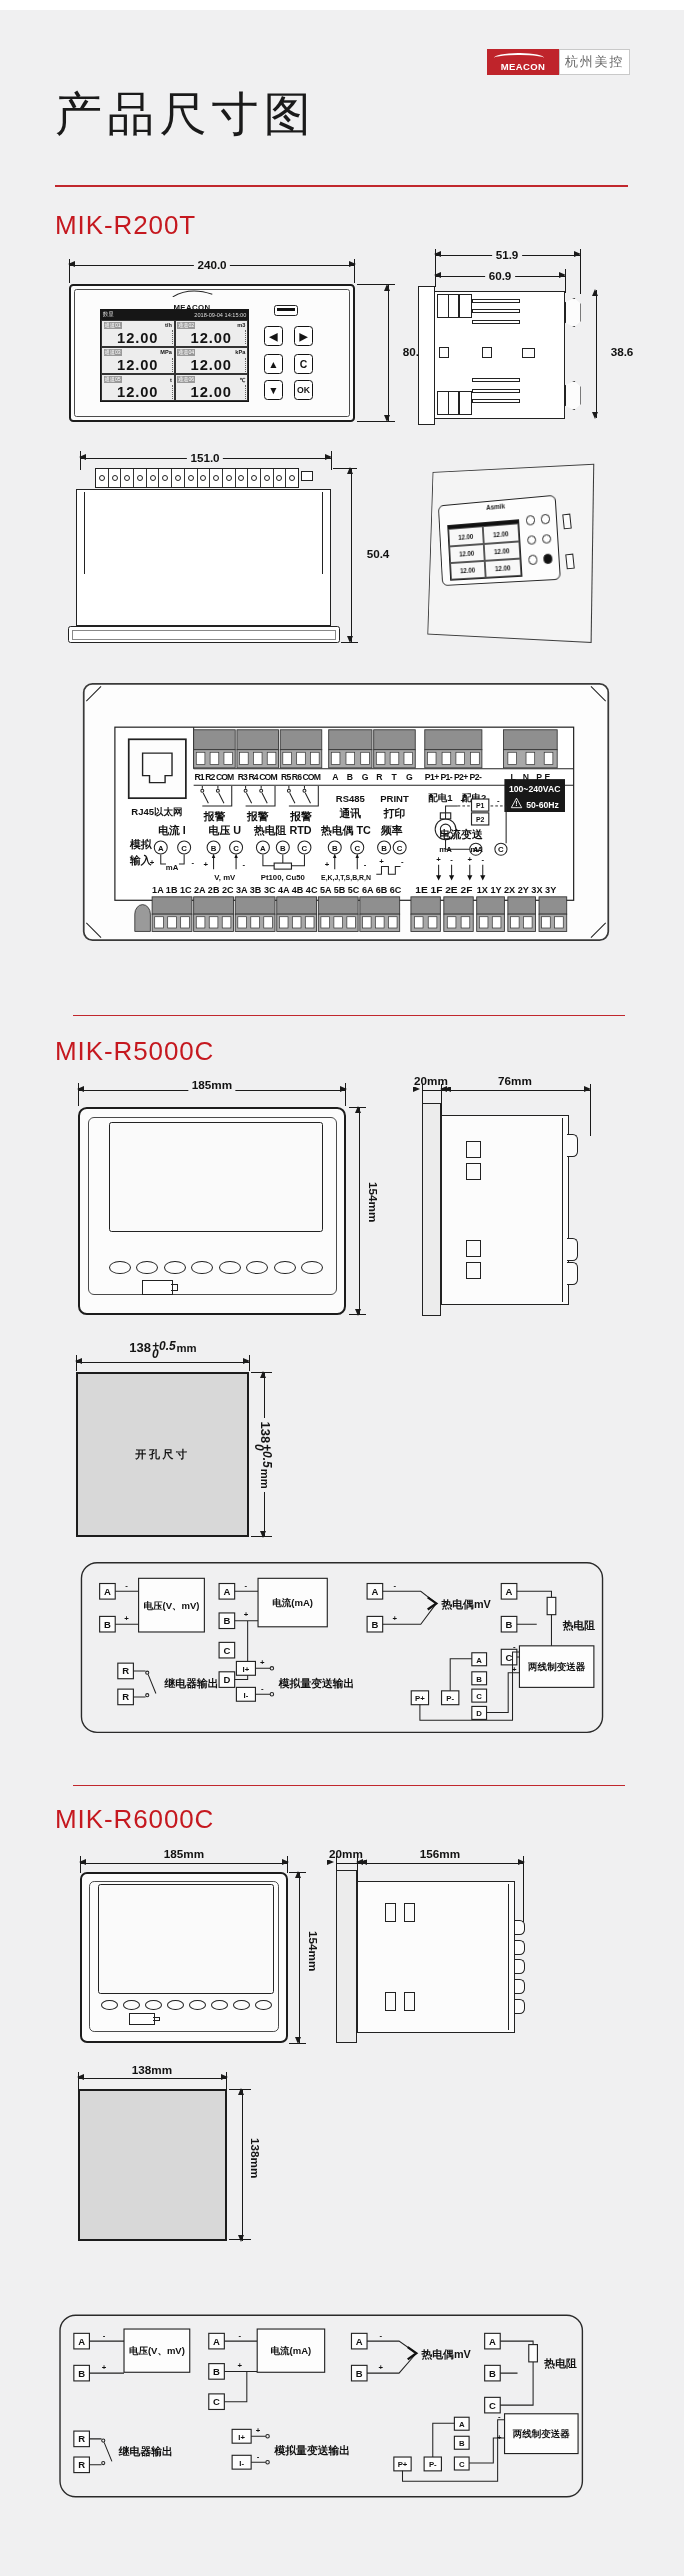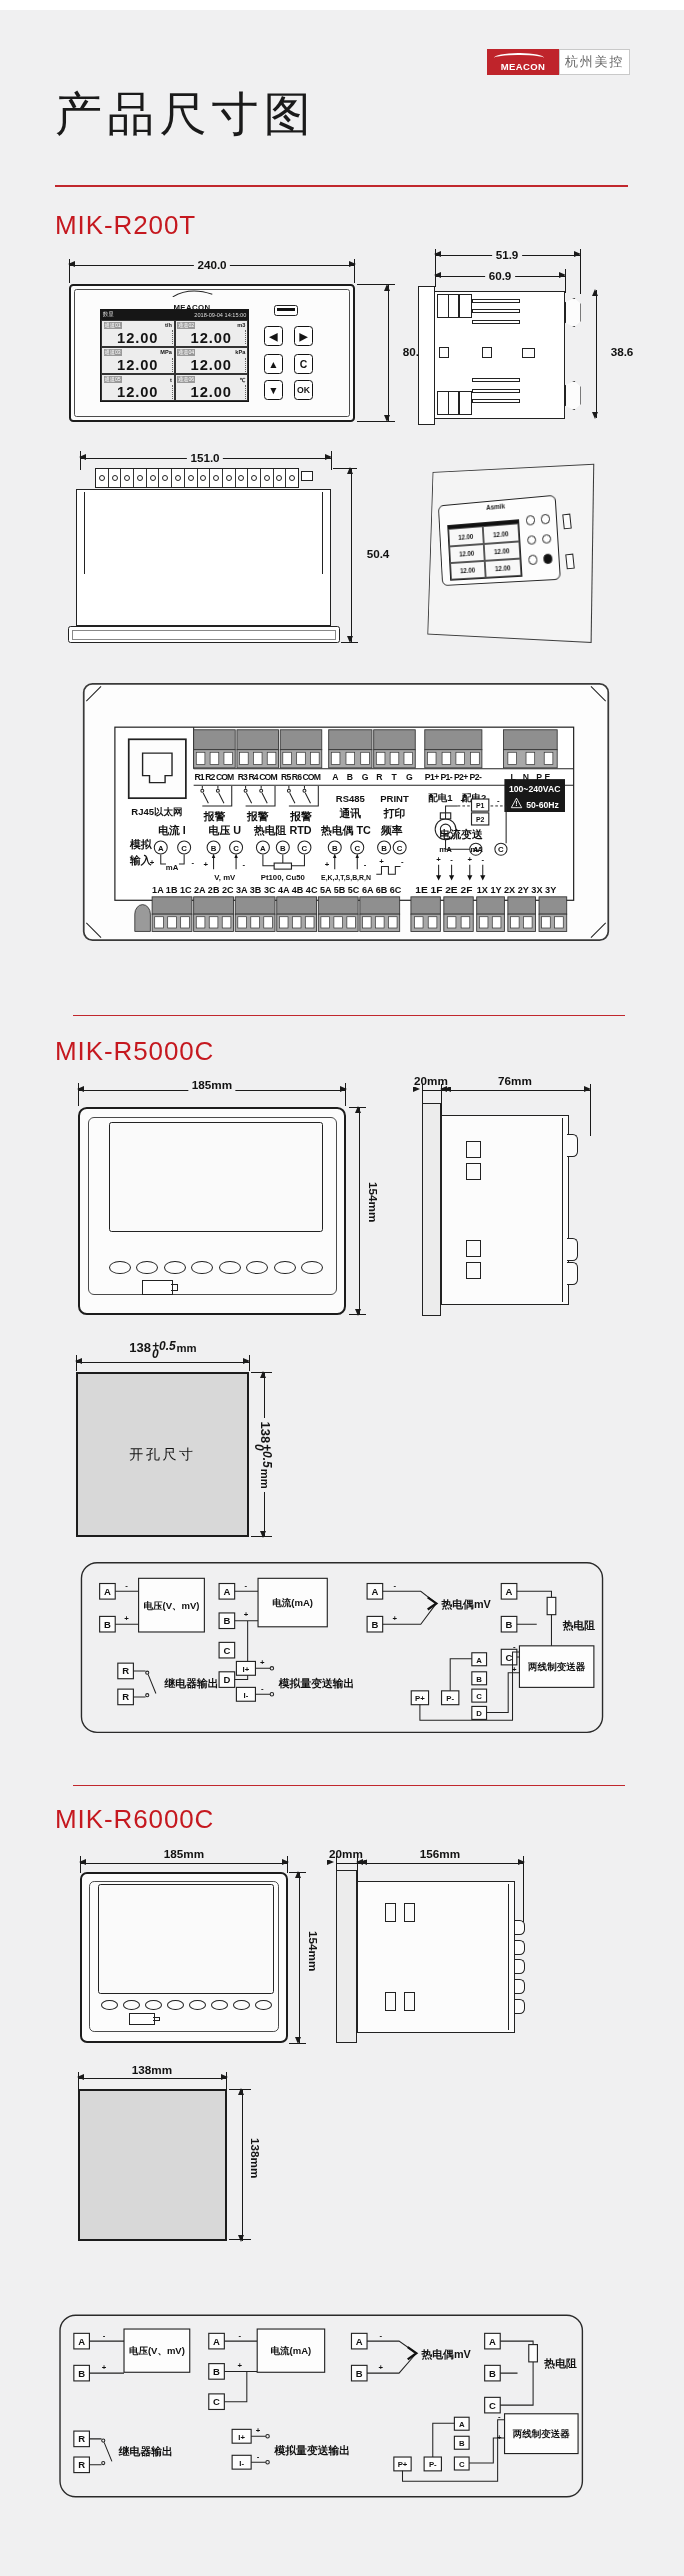--- a/index.html
+++ b/index.html
@@ -56,21 +56,21 @@
 .tcell{flex:1;border-right:0.9px solid #333;display:flex;align-items:center;justify-content:center}
 .tcell:last-child{border-right:none}
 .tcell i{width:6px;height:6px;border:1.2px solid #222;border-radius:50%}
 .base{border:1.7px solid #222;border-radius:2.6px;background:#fff}
 .base::after{content:"";position:absolute;left:2.6px;right:2.6px;top:2.6px;bottom:2.6px;border:0.9px solid #888}
 .body2{border:1.7px solid #222;background:#fff}
 .body2::before{content:"";position:absolute;left:7px;top:1.7px;width:1.3px;height:82px;background:#222}
 .body2::after{content:"";position:absolute;right:7px;top:1.7px;width:1.3px;height:82px;background:#222}
 .sideline::after{content:"";position:absolute;right:5.2px;top:1.7px;bottom:1.7px;width:1.2px;background:#222}
 .cut{background:#d8d8d8;border:2.2px solid #1c1c1c}
-.cutlab{font-size:14px;font-weight:normal;letter-spacing:2.6px}
+.cutlab{font-size:11px;font-weight:bold;letter-spacing:2.6px}
 
 svg .ln{stroke:#222;stroke-width:1.2;fill:none}
 svg .lnb{stroke:#111;stroke-width:2.6;fill:none}
 svg .dash{stroke:#222;stroke-width:1.1;fill:none;stroke-dasharray:3 2.5}
 svg .panel{fill:#fdfdfd;stroke:#3a3a3a;stroke-width:2}
 svg .face{fill:#ffffff;stroke:#222;stroke-width:1.4}
 svg .bx{fill:#fdfdfd;stroke:#222;stroke-width:1.3}
 svg .blk1{fill:#8f8f8f;stroke:#333;stroke-width:1}
 svg .blk2{fill:#a8a8a8;stroke:#333;stroke-width:1}
 svg .pin{fill:#fff;stroke:#333;stroke-width:.8}

